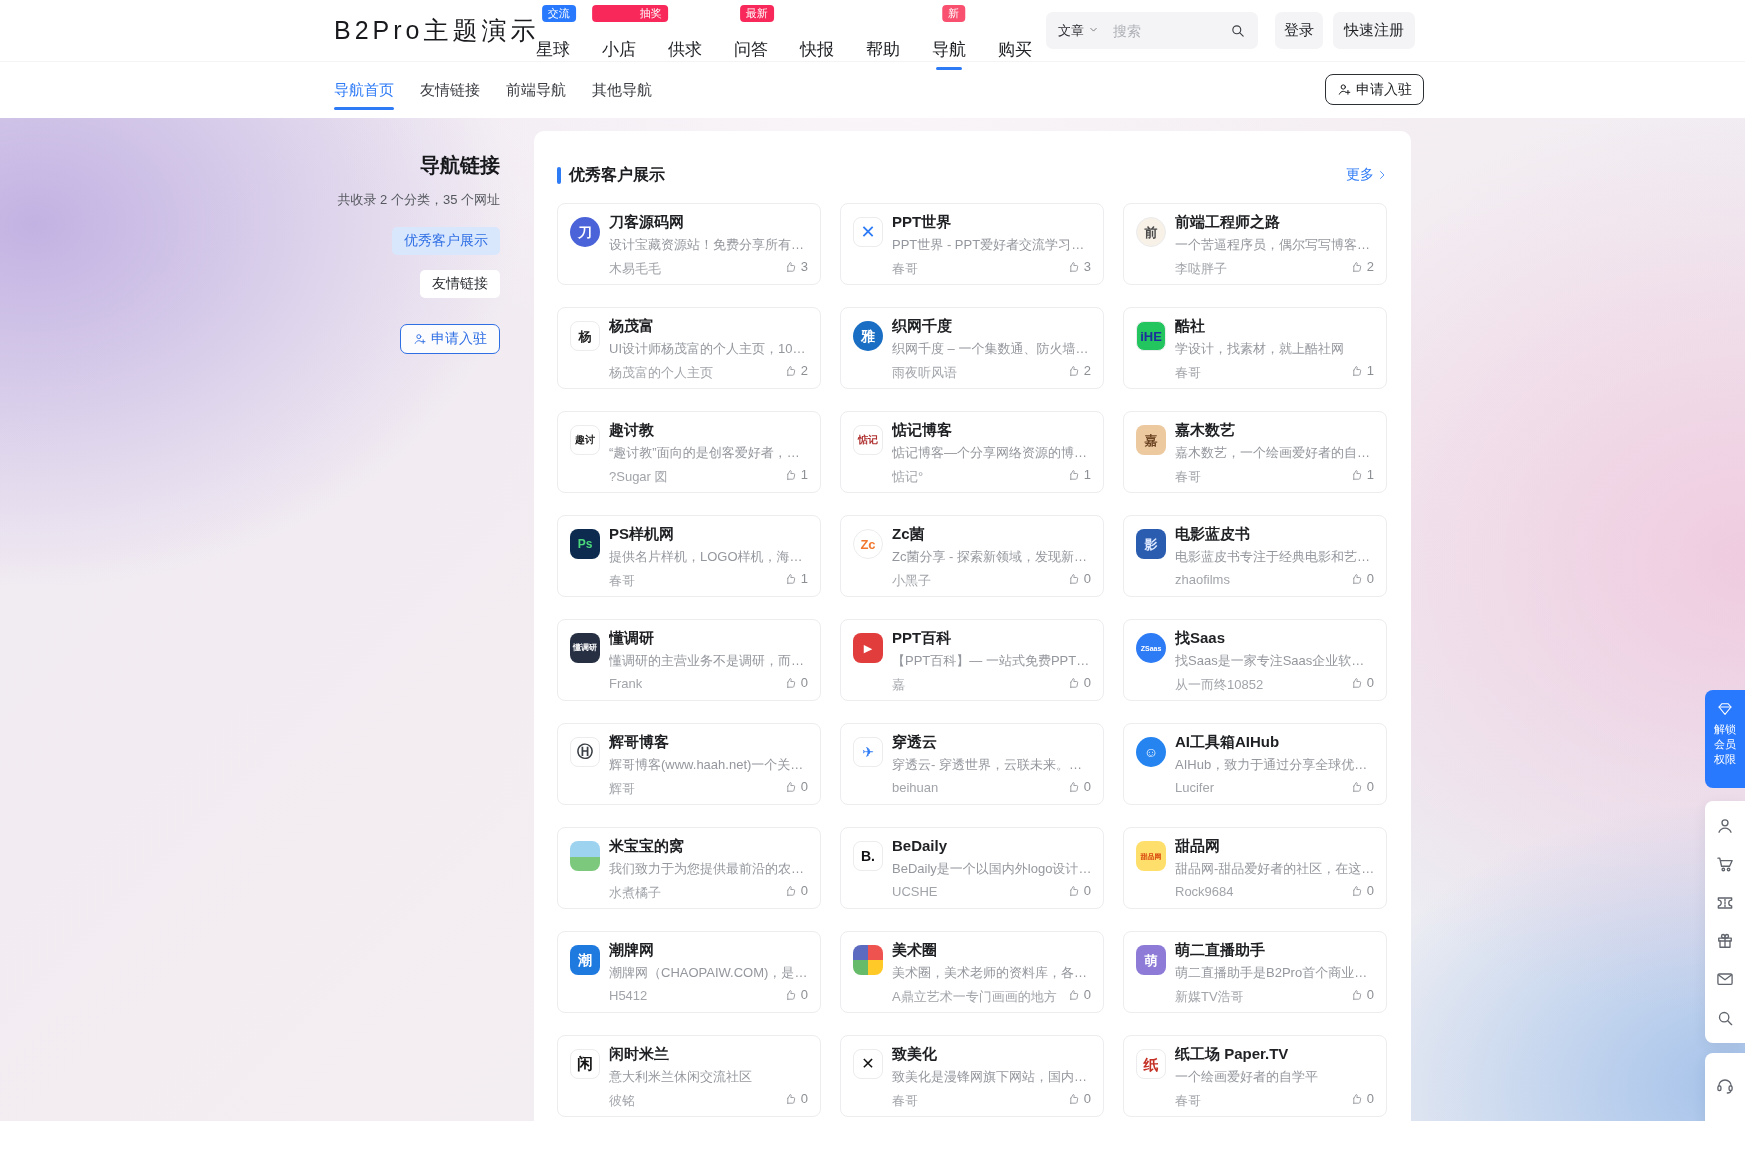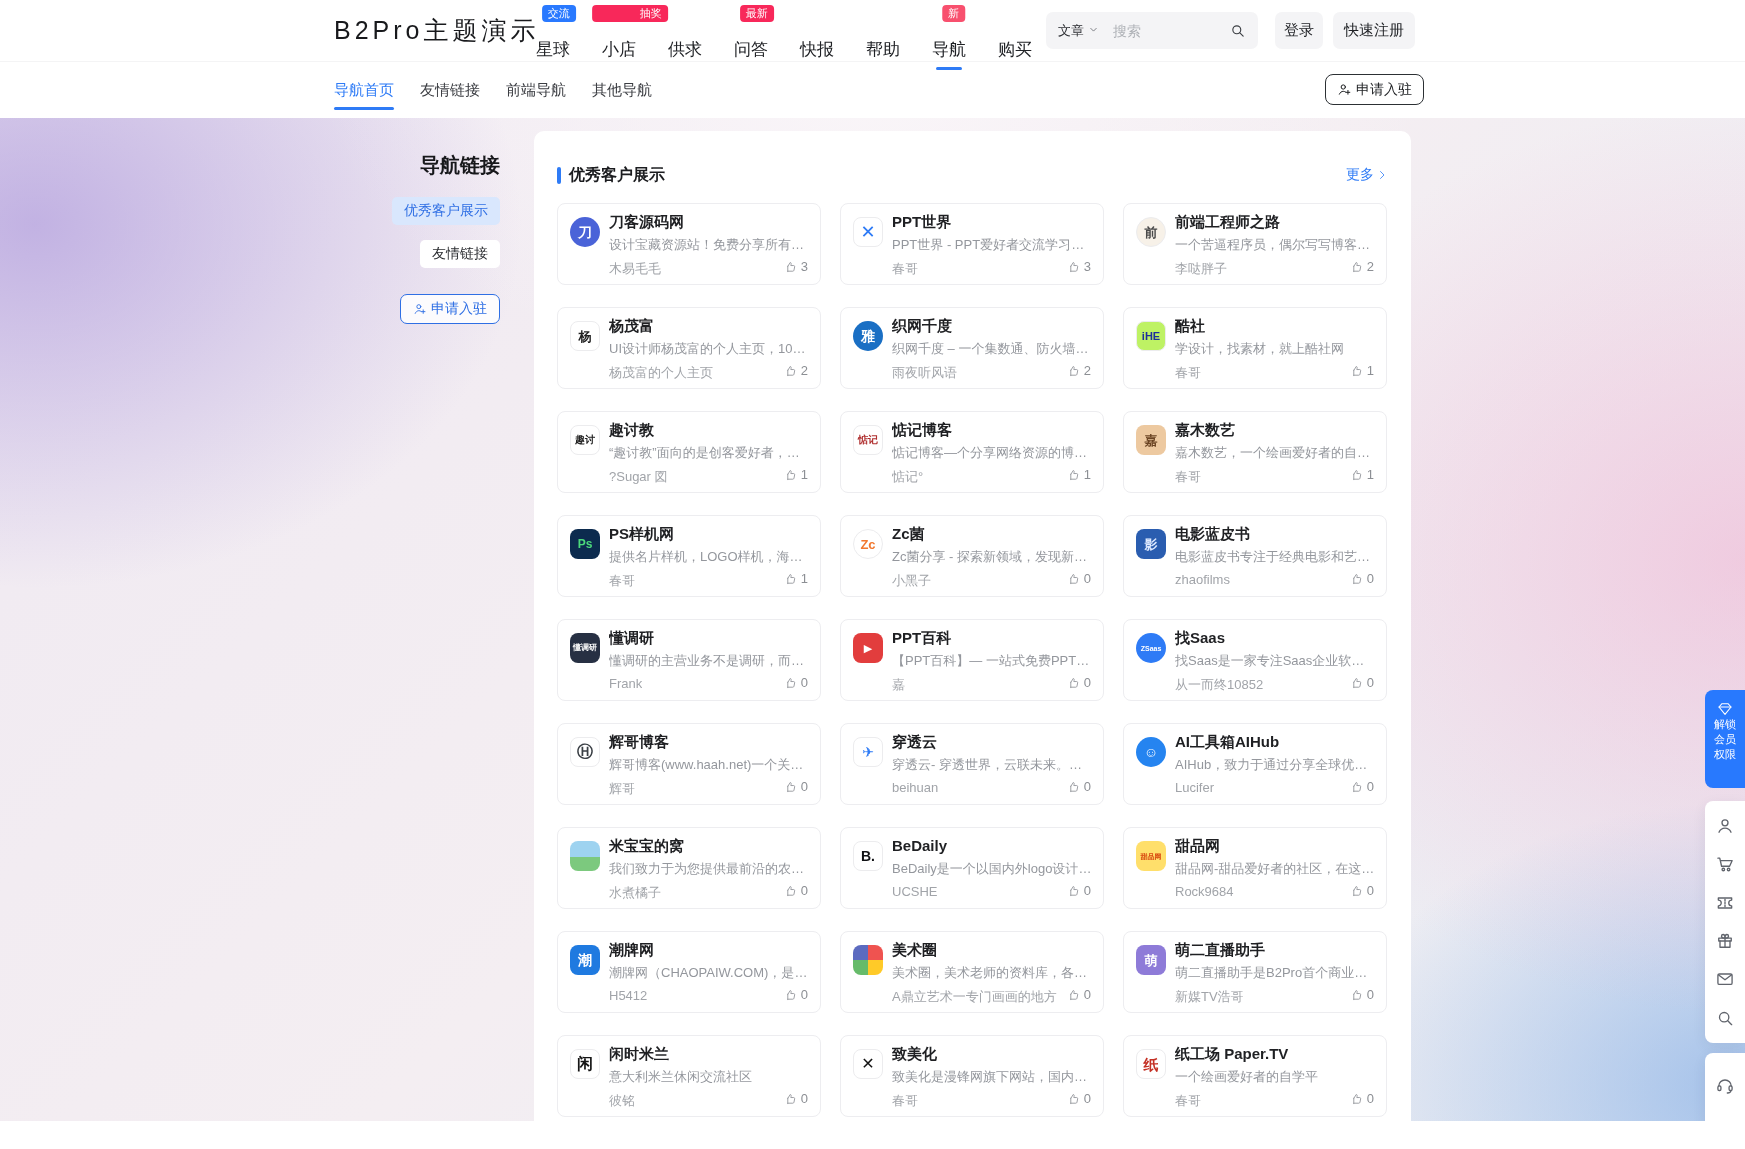--- a/index.html
+++ b/index.html
@@ -83,21 +83,21 @@
   .site-author{position:absolute;left:51px;top:56px;max-width:168px;font-size:13px;color:#a1a4a9;
     white-space:nowrap;overflow:hidden;text-overflow:ellipsis;}
   .site-likes{position:absolute;right:12px;top:55px;display:flex;align-items:center;gap:3px;
     font-size:13px;color:#8c8f94;}
   .site-likes svg{width:14px;height:14px;stroke:#97999e;}
   
   .vip-tab{position:absolute;left:1705px;top:690px;width:40px;height:98px;background:#2879fe;
     border-radius:8px 0 0 8px;color:#fff;display:flex;flex-direction:column;align-items:center;
     padding-top:11px;box-sizing:border-box;cursor:pointer;z-index:7;}
   .vip-tab svg{width:16px;height:16px;stroke:#fff;flex:none;}
-  .vip-label{width:24px;font-size:11px;line-height:15px;text-align:center;
+  .vip-label{margin-top:5px;width:24px;font-size:11px;line-height:15px;text-align:center;
     word-break:break-all;}
   .float-panel{position:absolute;left:1705px;width:40px;background:#fff;border-radius:8px 0 0 8px;
     box-shadow:0 4px 14px rgba(40,50,80,.08);display:flex;flex-direction:column;align-items:center;
     justify-content:space-around;box-sizing:border-box;z-index:7;}
   .float-panel.p1{top:801px;height:242px;padding:6px 0;}
   .float-panel.p2{top:1053px;height:110px;padding:8px 0;}
   .fp-icon{width:20px;height:20px;color:#60646c;cursor:pointer;display:flex;}
   .fp-icon svg{width:20px;height:20px;stroke:currentColor;}
   svg{fill:none;stroke-width:1.6;stroke-linecap:round;stroke-linejoin:round;}
 </style>
@@ -191,20 +191,21 @@
     <svg viewBox="0 0 24 24">
         <circle cx="10" cy="8" r="3.4"></circle>
         <path d="M3.8 19.5c1.3-3 3.6-4.6 6.2-4.6 1.4 0 2.7.4 3.8 1.2"></path>
         <path d="M17.5 13.5v6M14.5 16.5h6"></path>
       </svg>
     <span>申请入驻</span>
   </button>
 
   <aside class="sidebar">
     <h2>导航链接</h2>
+    <p class="stats">共收录 2 个分类，35 个网址</p>
     <div class="cats">
         <button class="cat-btn active">优秀客户展示</button>
         <button class="cat-btn">友情链接</button>
       </div>
     <button class="apply-side">
       <svg viewBox="0 0 24 24">
           <circle cx="10" cy="8" r="3.4"></circle>
           <path d="M3.8 19.5c1.3-3 3.6-4.6 6.2-4.6 1.4 0 2.7.4 3.8 1.2"></path>
           <path d="M17.5 13.5v6M14.5 16.5h6"></path>
         </svg>
@@ -283,21 +284,21 @@
     <div class="site-author">雨夜听风语</div>
     <div class="site-likes">
       <svg viewBox="0 0 24 24">
               <path d="M6.5 10.5V20"></path>
               <path d="M6.5 11l4.2-6.8c.9.2 1.6 1 1.6 2 0 .9-.3 2.2-.7 3.3h5.1c1 0 1.8 1 1.6 2l-1.2 6c-.2 1-1 1.7-2 1.7H6.5"></path>
             </svg>
       <span class="cnt">2</span>
     </div>
   </div>
         <div class="site-card">
-    <div class="site-icon" style="background: #bef264; color: rgb(29, 47, 156); font-size: 11px; border: 1px solid rgb(236, 236, 238);">iHE</div>
+    <div class="site-icon" style="background: #22c55e; color: rgb(29, 47, 156); font-size: 13px; border: 1px solid rgb(236, 236, 238);">iHE</div>
     <div class="site-name">酷社</div>
     <div class="site-desc">学设计，找素材，就上酷社网</div>
     <div class="site-author">春哥</div>
     <div class="site-likes">
       <svg viewBox="0 0 24 24">
               <path d="M6.5 10.5V20"></path>
               <path d="M6.5 11l4.2-6.8c.9.2 1.6 1 1.6 2 0 .9-.3 2.2-.7 3.3h5.1c1 0 1.8 1 1.6 2l-1.2 6c-.2 1-1 1.7-2 1.7H6.5"></path>
             </svg>
       <span class="cnt">1</span>
     </div>

